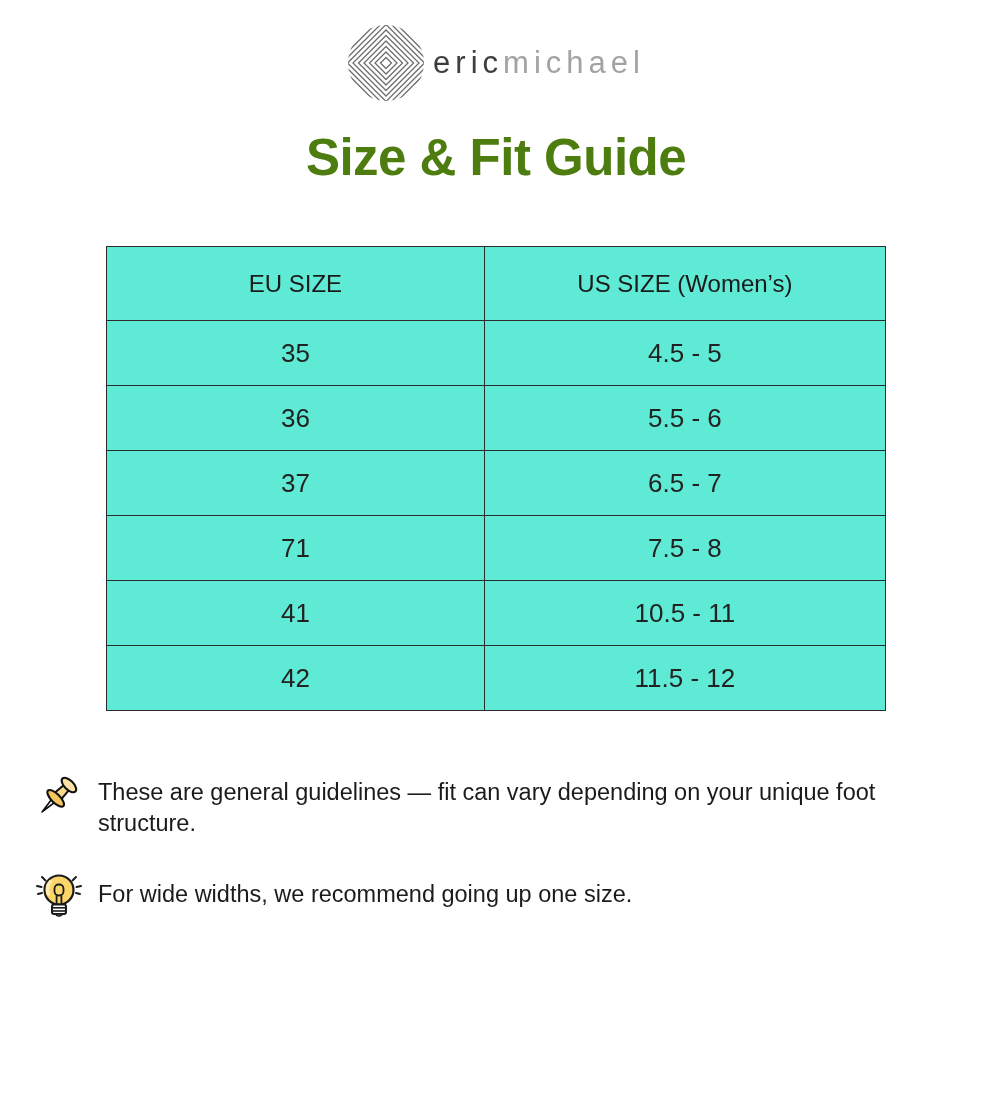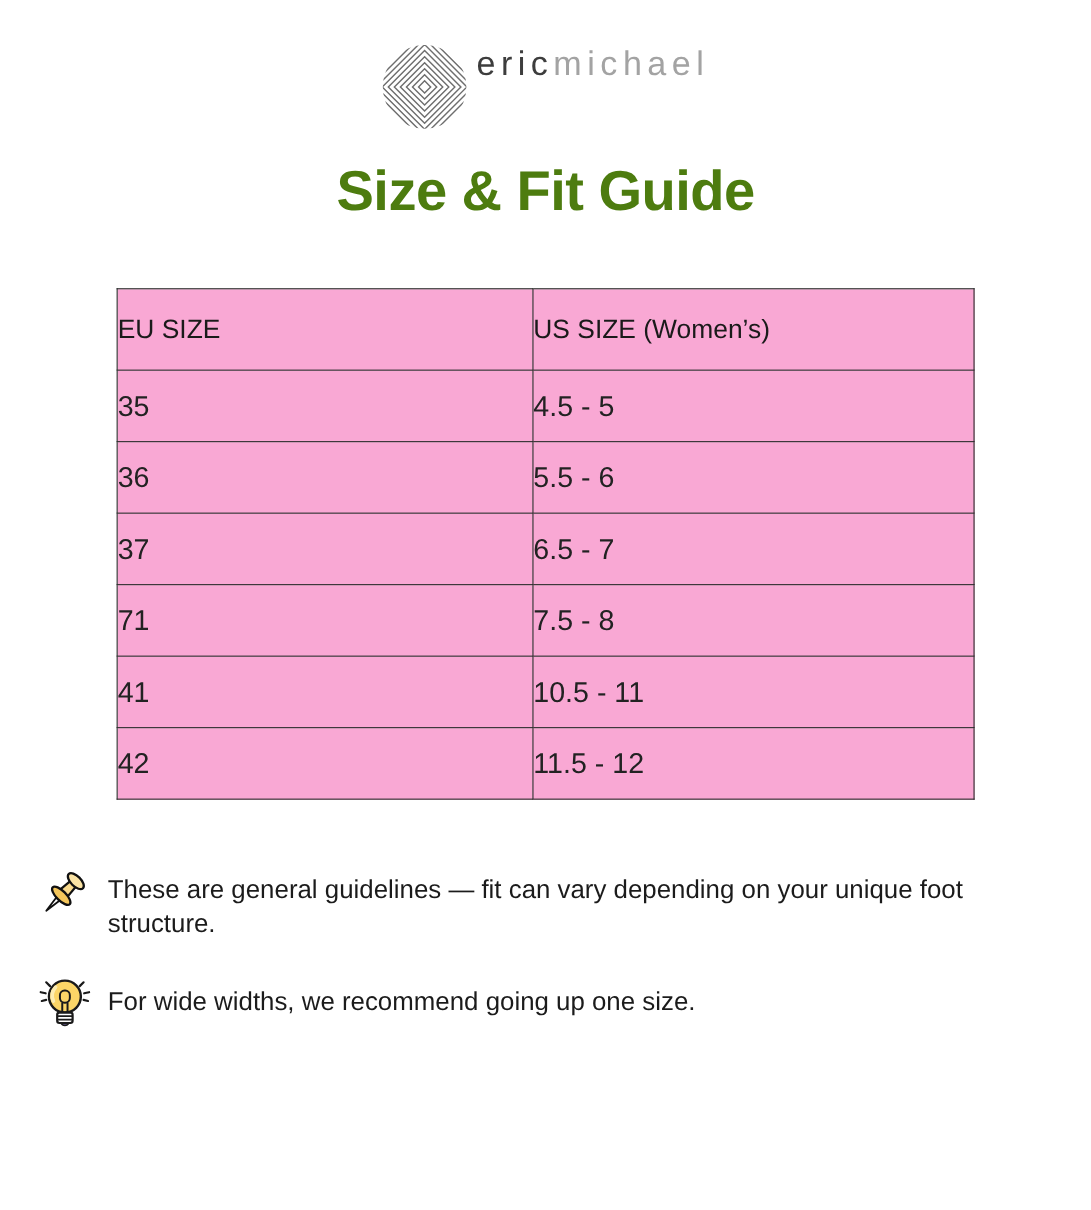--- a/index.html
+++ b/index.html
@@ -9,23 +9,23 @@
     height: 1100px;
     font-family: "Liberation Sans", "DejaVu Sans", sans-serif;
     color: #1c1c1c;
     overflow: hidden;
   }
   .page { width: 992px; height: 1100px; background: #ffffff; }
 
   
   .logo-row {
     display: flex;
-    align-items: flex-start;
+    align-items: center;
     justify-content: center;
-    padding-top: 40px;
+    padding-top: 24px;
     gap: 8px;
   }
   .logo-icon { width: 78px; height: 78px; flex: 0 0 auto; }
   .logo-text {
     font-size: 31px;
     letter-spacing: 5px;
     font-weight: 400;
     white-space: nowrap;
   }
   .logo-text .primary   { color: #3d3d3d; }
@@ -43,23 +43,23 @@
 
   
   .size-table {
     width: 780px;
     margin: 59px auto 0 auto;
     border-collapse: collapse;
     background: #fbfbfb;
   }
   .size-table th, .size-table td {
     border: 1.5px solid #2b2b2b;
-    text-align: left;
+    text-align: center;
     vertical-align: middle;
-    background: #f9a8d4;
+    background: #5eead4;
   }
   .size-table th {
     height: 74px;
     font-size: 24px;
     font-weight: 500;
     color: #1a1a1a;
   }
   .size-table td {
     height: 65px;
     font-size: 26px;

